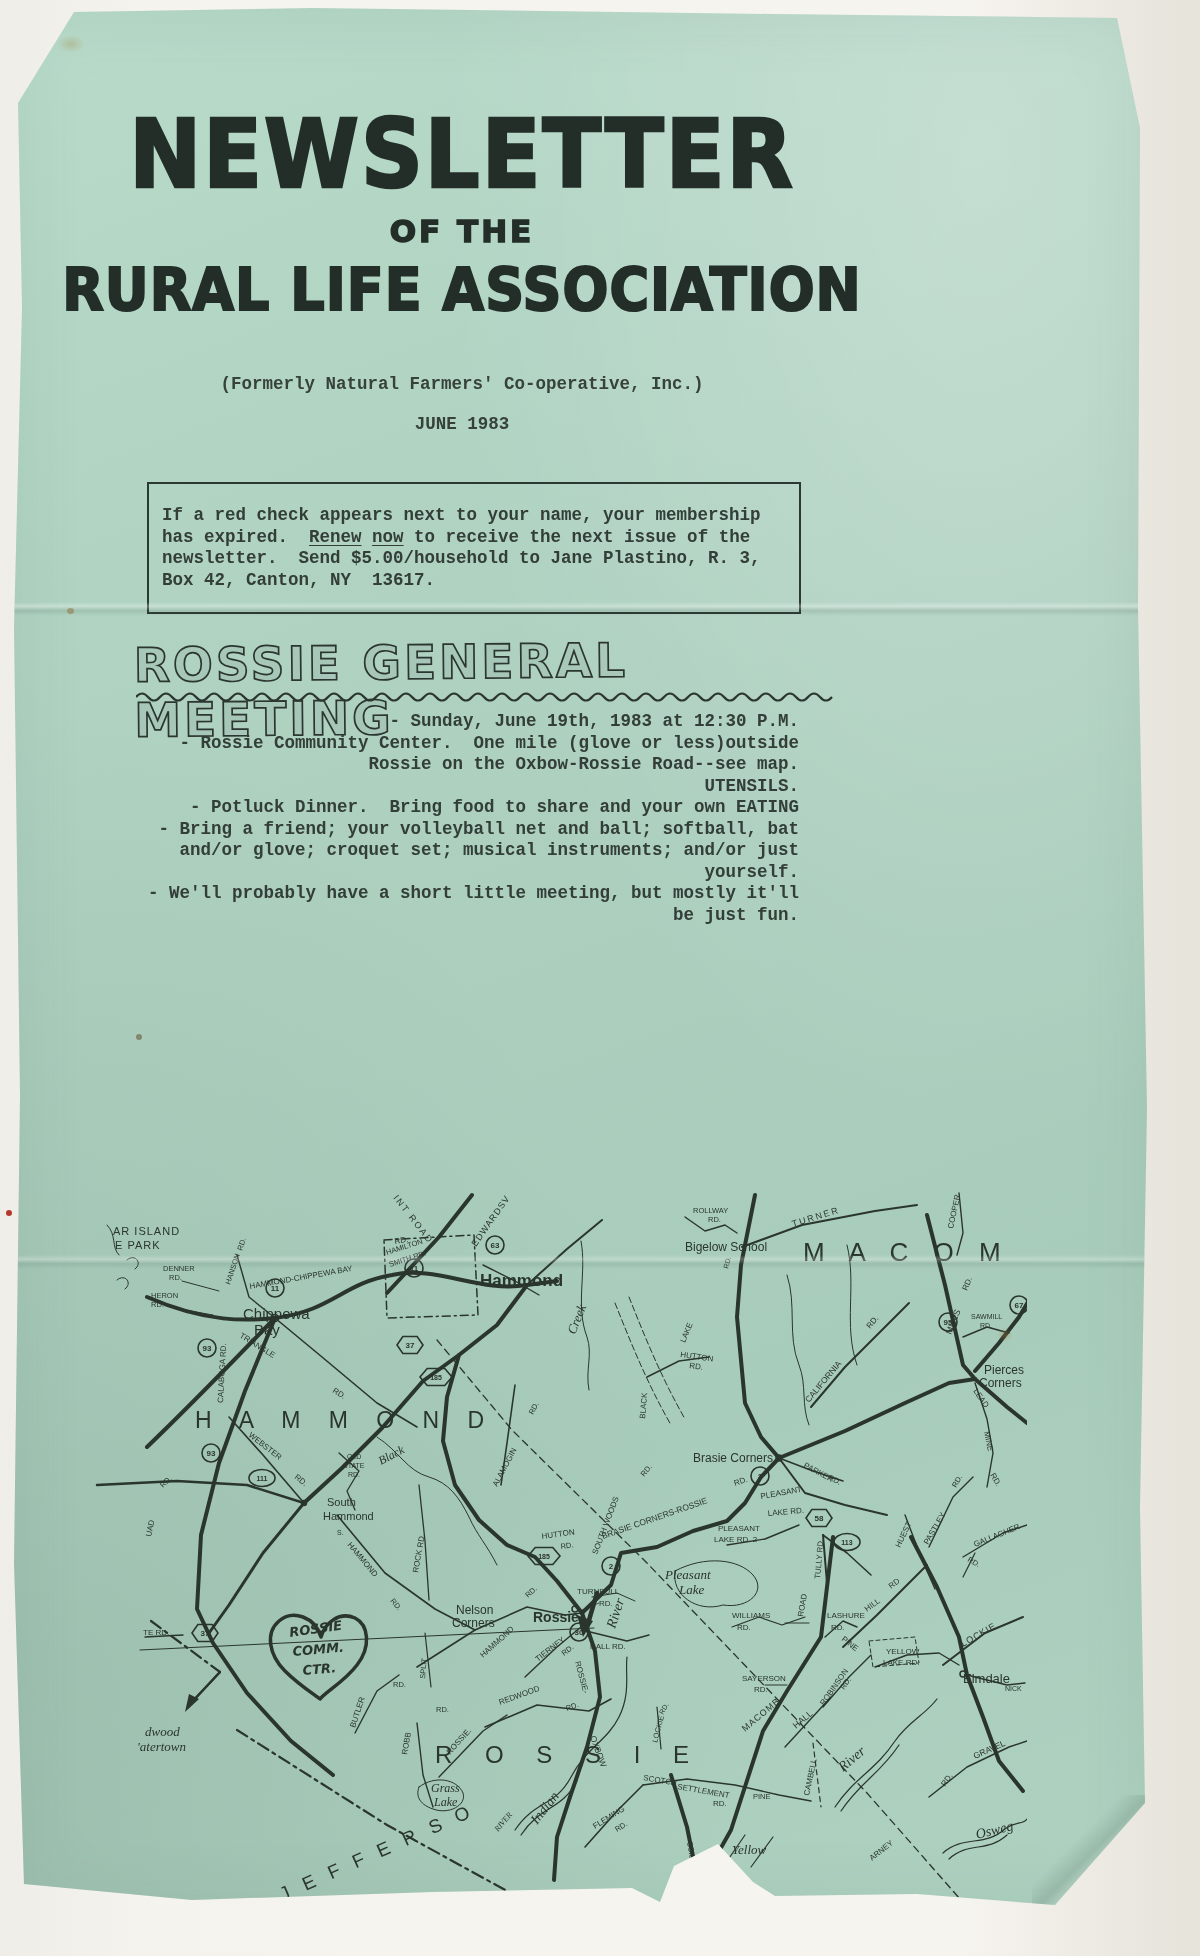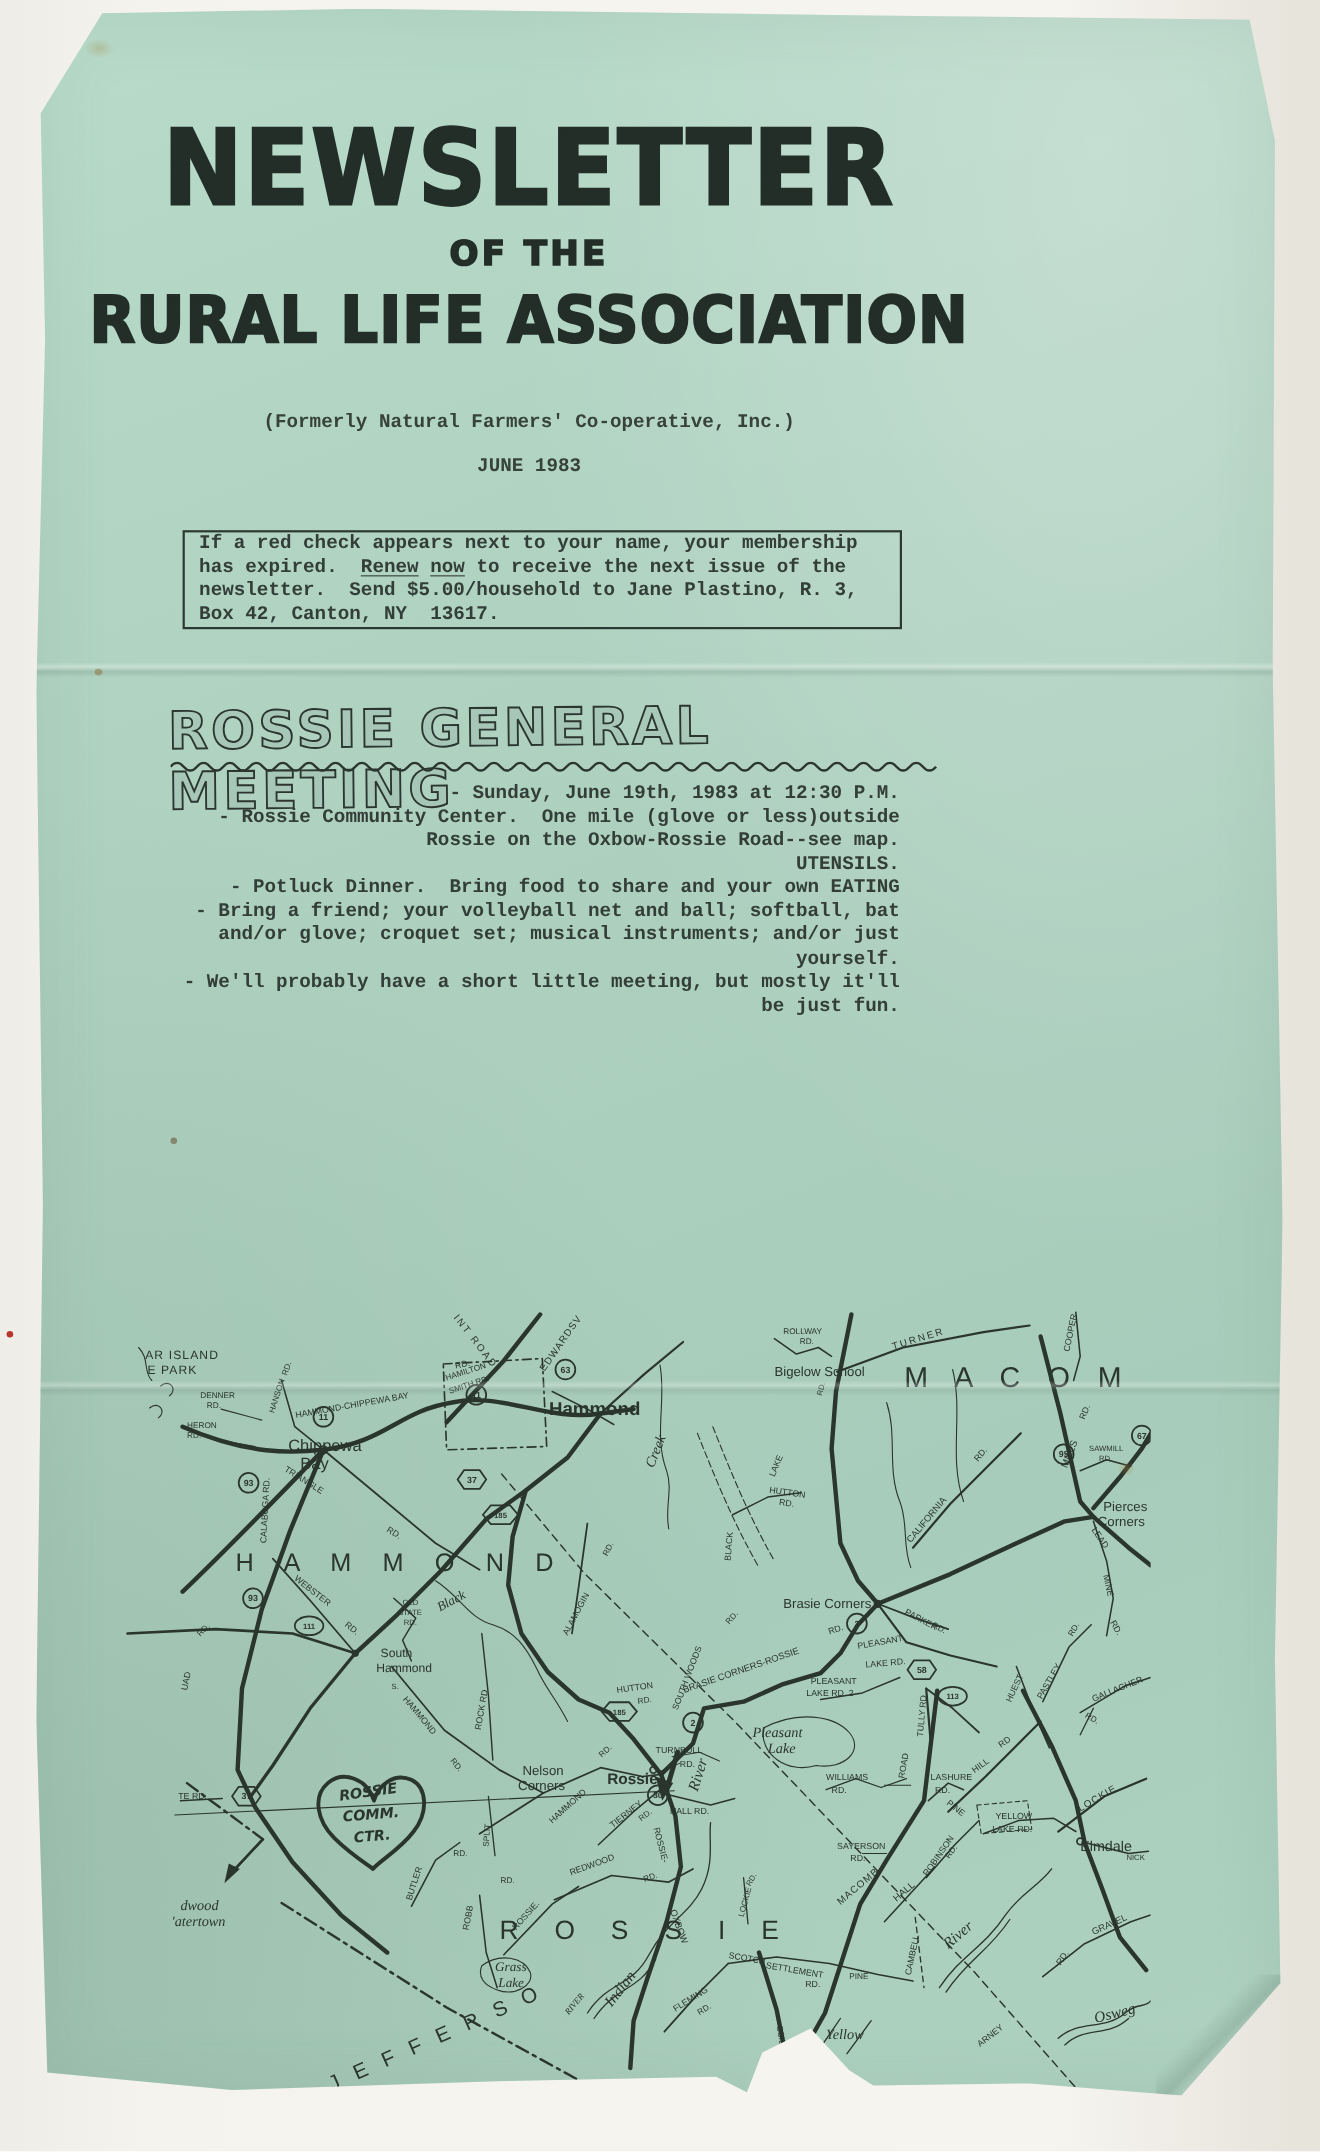--- a/index.html
+++ b/index.html
@@ -1,37 +1,37 @@
 <!DOCTYPE html>
 <html><head>
 <meta charset="utf-8">
 <style>
   html,body{margin:0;padding:0;}
   .scene{position:relative;width:1200px;height:1956px;overflow:hidden;
     background:linear-gradient(90deg,#efede7 0%,#f5f3ee 12%,#f6f4ef 80%,#e7e4dc 98%);
     font-family:"Liberation Sans",sans-serif;}
-  .paper{position:absolute;left:31px;top:8px;width:1140px;height:1902px;
+  .paper{position:absolute;left:12px;top:8px;width:1140px;height:1902px;
     background:
       radial-gradient(ellipse at 85% 8%, rgba(255,255,255,0.25), rgba(255,255,255,0) 40%),
       radial-gradient(ellipse at 0% 100%, rgba(80,105,92,0.14), rgba(0,0,0,0) 45%),
       linear-gradient(160deg,#b9dbca 0%,#b2d5c4 18%,#accfbe 45%,#a8ccbb 72%,#aed1c0 100%);
     box-shadow:2px 3px 9px rgba(100,100,90,0.4), inset 0 0 70px rgba(90,120,105,0.14);
     clip-path:polygon(62px 4px,300px 0px,760px 6px,1105px 10px,1128px 120px,1126px 600px,1135px 1100px,1128px 1500px,1133px 1795px,1043px 1897px,905px 1886px,763px 1888px,741px 1874px,706px 1836px,662px 1858px,648px 1894px,620px 1880px,420px 1884px,180px 1892px,12px 1876px,2px 1555px,8px 1088px,2px 620px,10px 300px,6px 95px);}
   .crease{position:absolute;left:0;right:0;height:14px;pointer-events:none;
     background:linear-gradient(180deg,rgba(255,255,255,0) 0%,rgba(255,255,255,0.3) 30%,rgba(60,90,75,0.15) 62%,rgba(0,0,0,0) 100%);}
   .masthead{position:absolute;left:0;top:96px;width:900px;text-align:center;color:#232e29;}
   .m-title{font-family:"DejaVu Sans",sans-serif;font-weight:bold;font-size:86px;letter-spacing:2px;
     -webkit-text-stroke:2.5px #232e29;transform:scaleY(1.1);}
   .m-ofthe{font-family:"DejaVu Sans",sans-serif;font-weight:bold;font-size:31px;letter-spacing:3px;margin-top:9px;
     -webkit-text-stroke:1.5px #232e29;}
   .m-org{font-family:"DejaVu Sans",sans-serif;font-weight:bold;font-size:54px;letter-spacing:1px;margin-top:10px;
     -webkit-text-stroke:2px #232e29;transform:scaleY(1.08);}
   .m-formerly{font-family:"Liberation Mono",monospace;font-size:17.5px;margin-top:52px;color:#37423b;font-weight:bold;}
   .m-date{font-family:"Liberation Mono",monospace;font-size:17.5px;margin-top:20px;color:#37423b;font-weight:bold;}
-  .notice{position:absolute;left:135px;top:474px;width:624px;border:2.5px solid #2c3832;padding:0 13px;
+  .notice{position:absolute;left:135px;top:474px;width:624px;border:2.5px solid #2c3832;padding:21px 13px;
     font-family:"Liberation Mono",monospace;font-size:17.5px;line-height:21.5px;color:#333e38;font-weight:bold;}
   .nline{white-space:pre;}
   .u{text-decoration:underline;text-underline-offset:3px;}
   .heading{position:absolute;left:122px;top:626px;width:720px;color:rgba(44,54,48,0.06);
     font-family:"DejaVu Sans",sans-serif;font-weight:bold;font-size:47px;letter-spacing:3px;
     -webkit-text-stroke:1.7px #2c3630;transform:rotate(-0.6deg);}
   .squiggle{position:absolute;left:124px;top:684px;}
   .agenda{position:absolute;left:136px;top:703px;font-family:"Liberation Mono",monospace;
     font-size:17.5px;line-height:21.5px;color:#333e38;font-weight:bold;}
   .agenda div{white-space:pre;text-align:right;}

